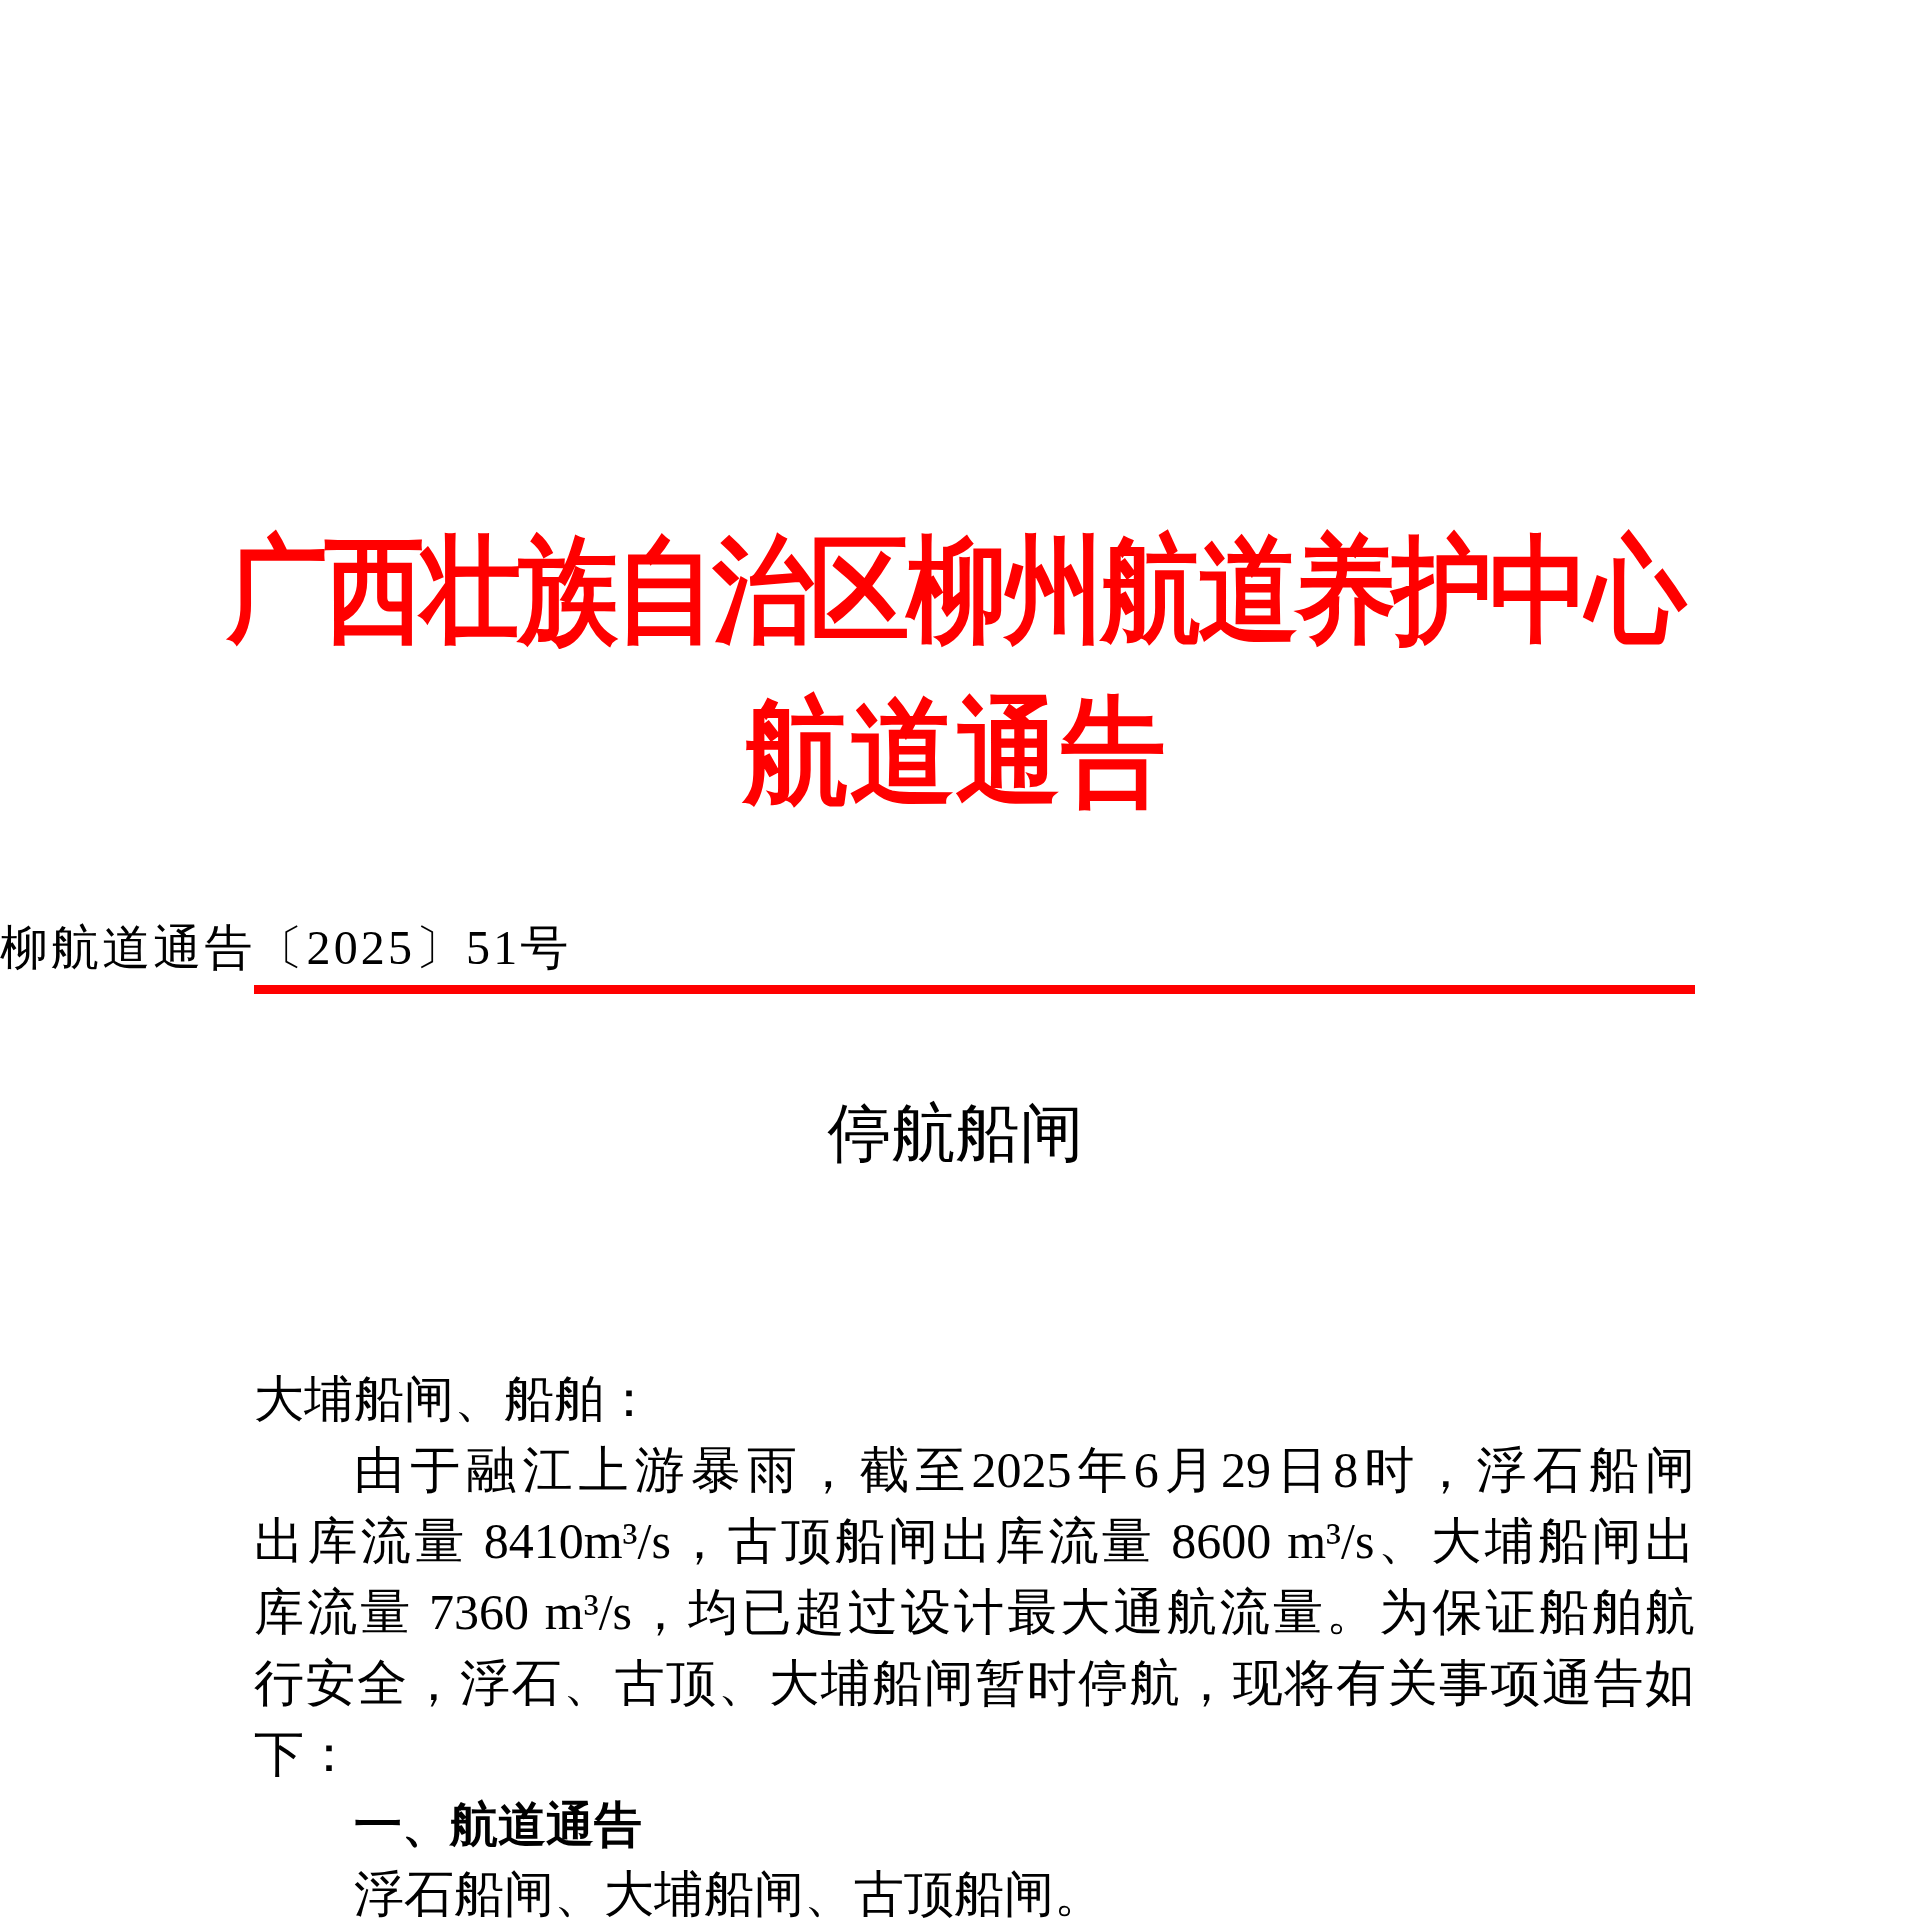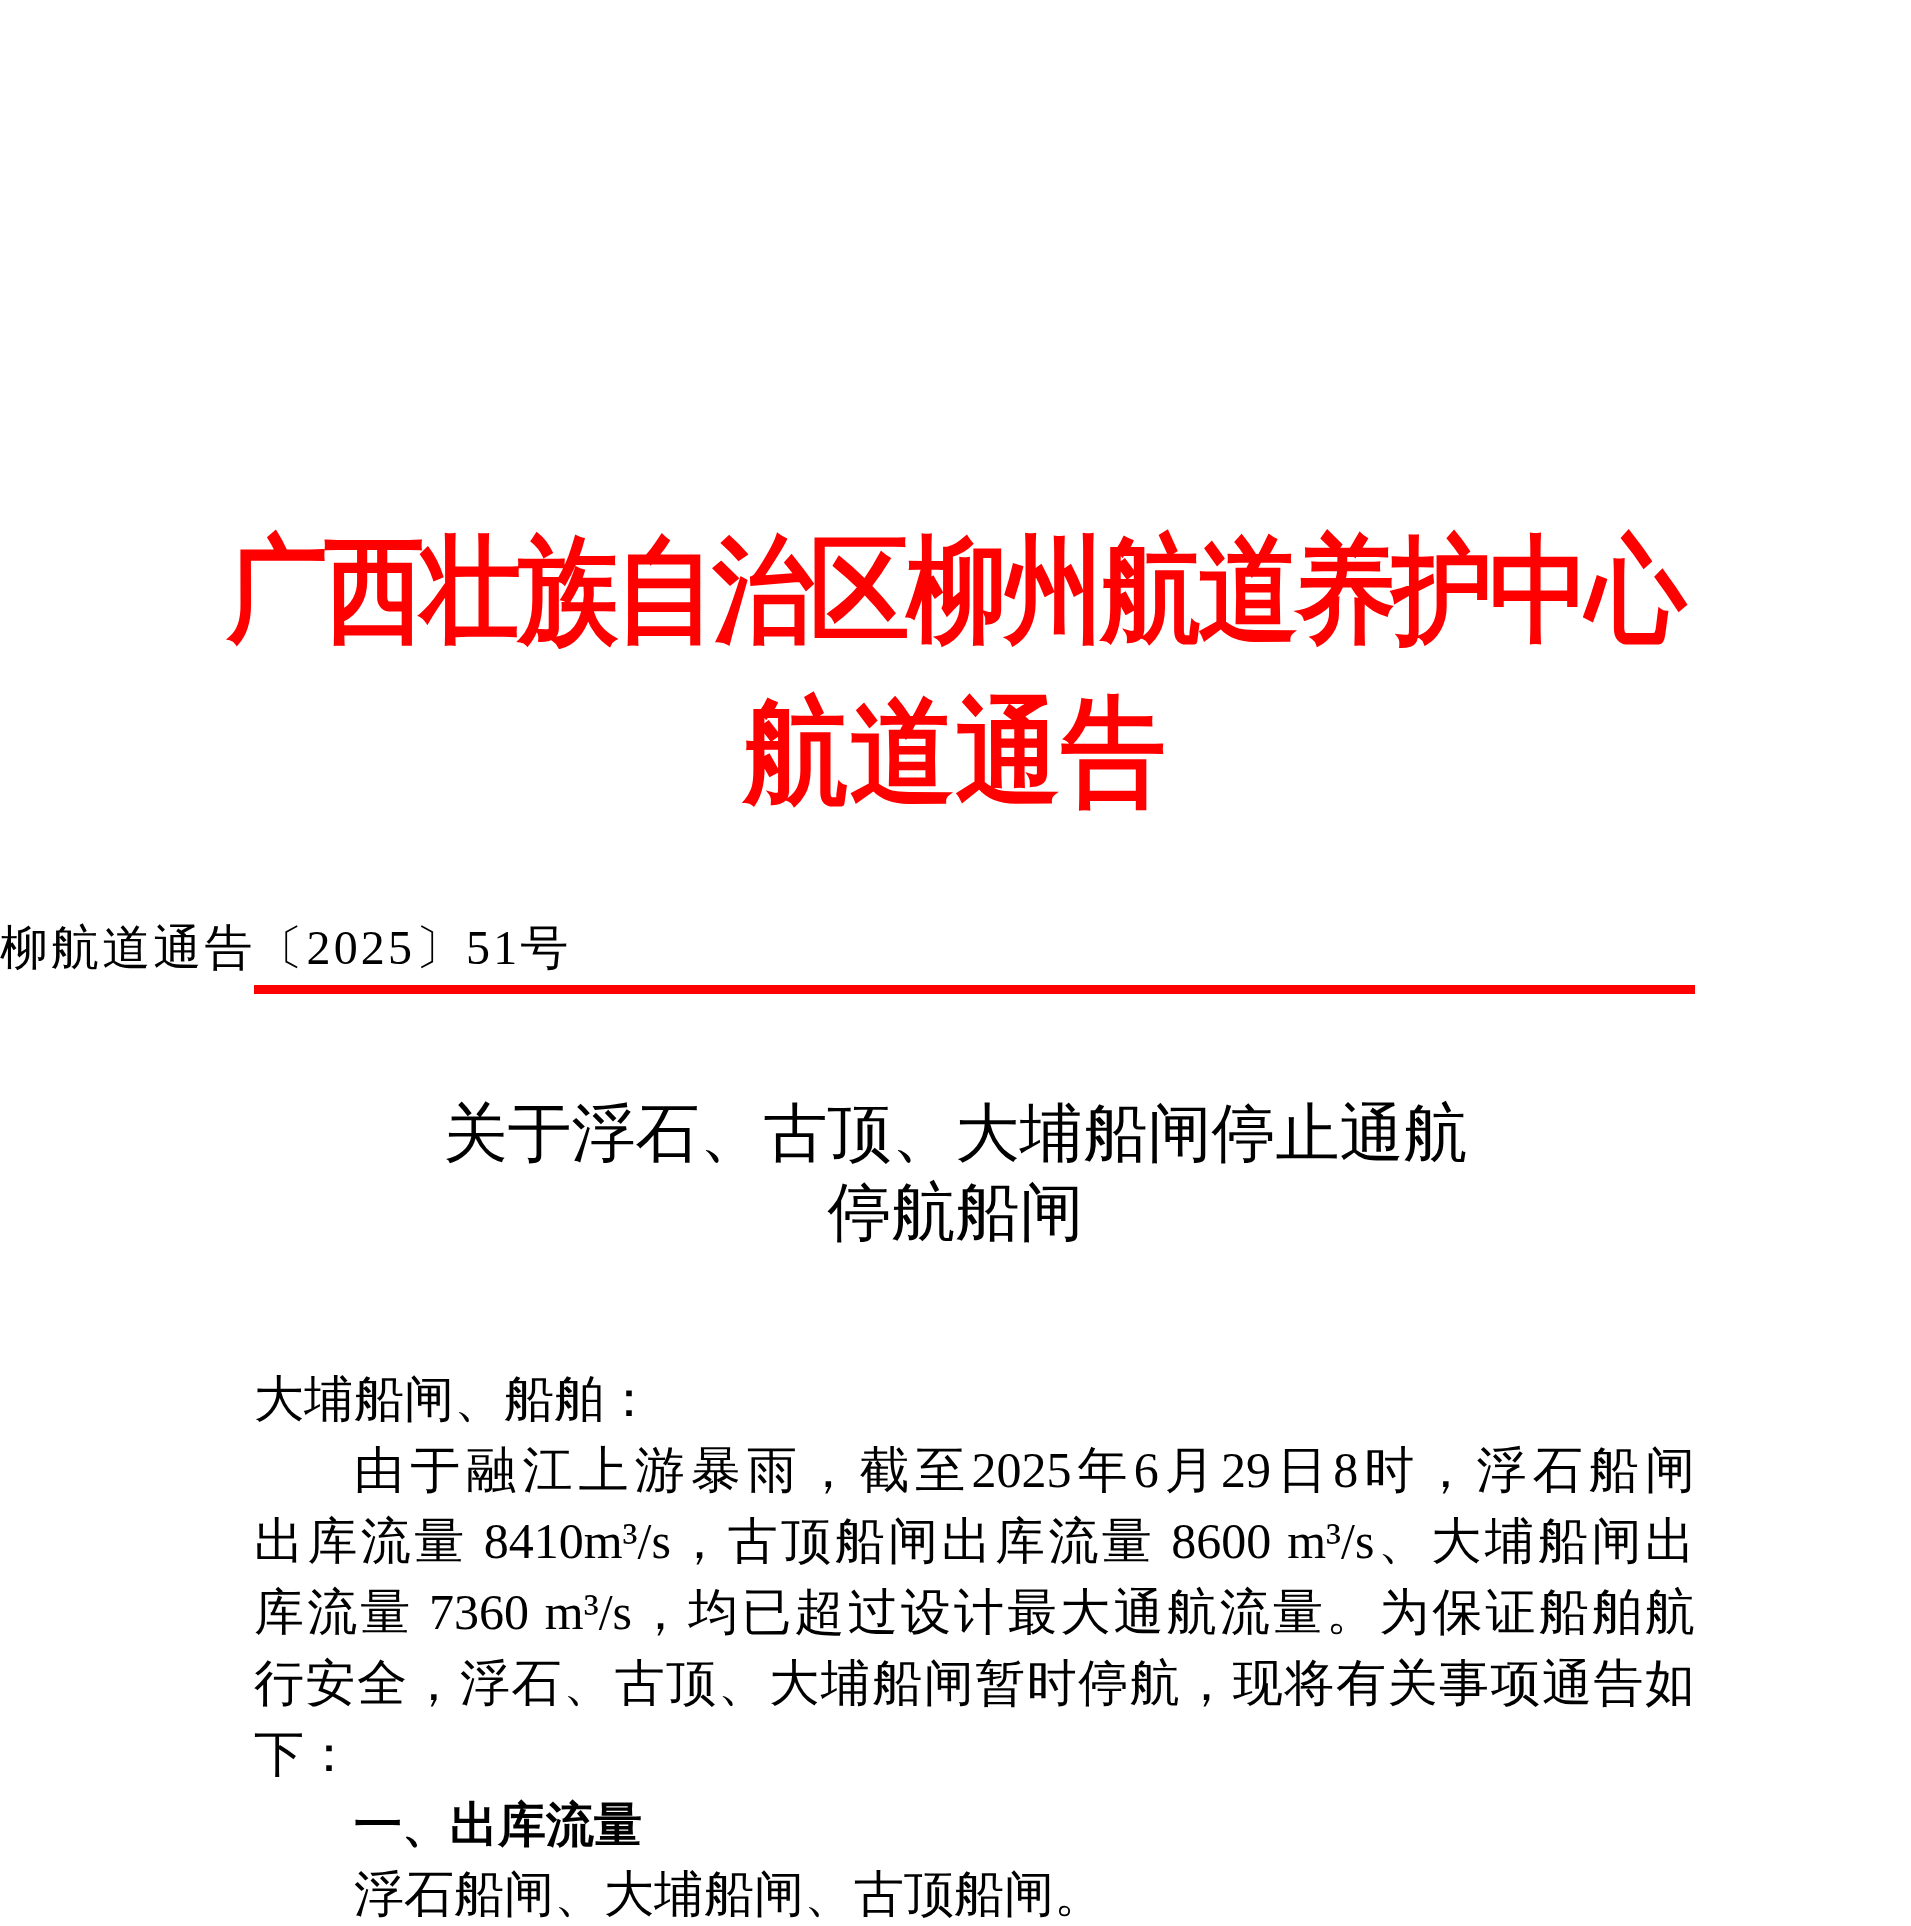--- a/index.html
+++ b/index.html
@@ -43,31 +43,30 @@
 <body>
 
 <div class="page">
 
   <div class="org-title">广西壮族自治区柳州航道养护中心</div>
   <div class="doc-kind">航道通告</div>
   <div class="doc-number">柳航道通告〔2025〕51号</div>
   <div class="red-rule"></div>
 
   <div class="notice-title">
-    <div>关于浮石、古顶、大埔船闸停止通航</div>
     <div>停航船闸</div>
   </div>
 
   <div class="body">
     <div class="line last">大埔船闸、船舶：</div>
     <div class="line indent">由于融江上游暴雨，截至2025年6月29日8时，浮石船闸</div>
     <div class="line">出库流量 8410m³/s，古顶船闸出库流量 8600 m³/s、大埔船闸出</div>
     <div class="line">库流量 7360 m³/s，均已超过设计最大通航流量。为保证船舶航</div>
     <div class="line">行安全，浮石、古顶、大埔船闸暂时停航，现将有关事项通告如</div>
     <div class="line last">下：</div>
 
-    <div class="heading">一、出库流量</div>
+    <div class="heading">一、航道通告</div>
     <div class="section-text">浮石船闸、大埔船闸、古顶船闸。</div>
 
   </div>
 
 </div>
 
 
 </body></html>

